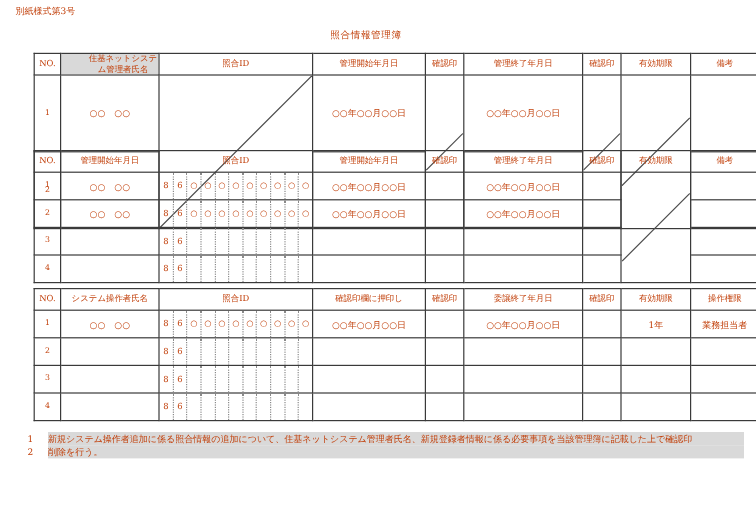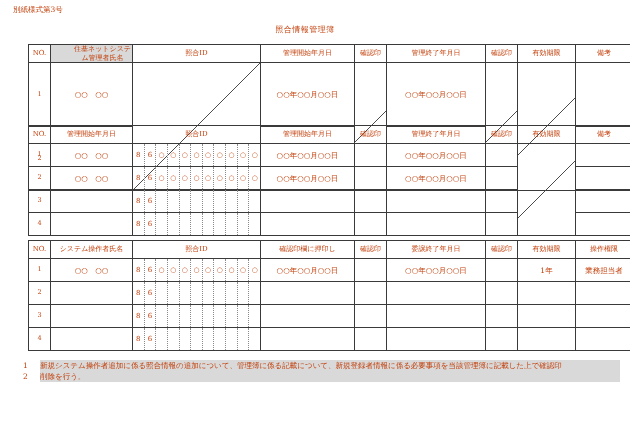--- a/index.html
+++ b/index.html
@@ -351,21 +351,21 @@
       <td></td>
       <td></td>
     </tr>
   </tbody>
     </table>
 
   <div class="notes">
     <div class="nitem">
       <div class="nno">1</div>
       <div class="ntext">
-        <div class="nline hl">新規システム操作者追加に係る照合情報の追加について、管理簿に係る記載について、新規登録者情報に係る必要事項を当該管理簿に記載した上で確認印</div>
+        <div class="nline hl">新規システム操作者追加に係る照合情報の追加について、住基ネットシステム管理者氏名、新規登録者情報に係る必要事項を当該管理簿に記載した上で確認印</div>
       </div>
     </div>
     <div class="nitem">
       <div class="nno">2</div>
       <div class="ntext hl">
         <div class="nline">削除を行う。</div>
       </div>
     </div>
   </div>
 

